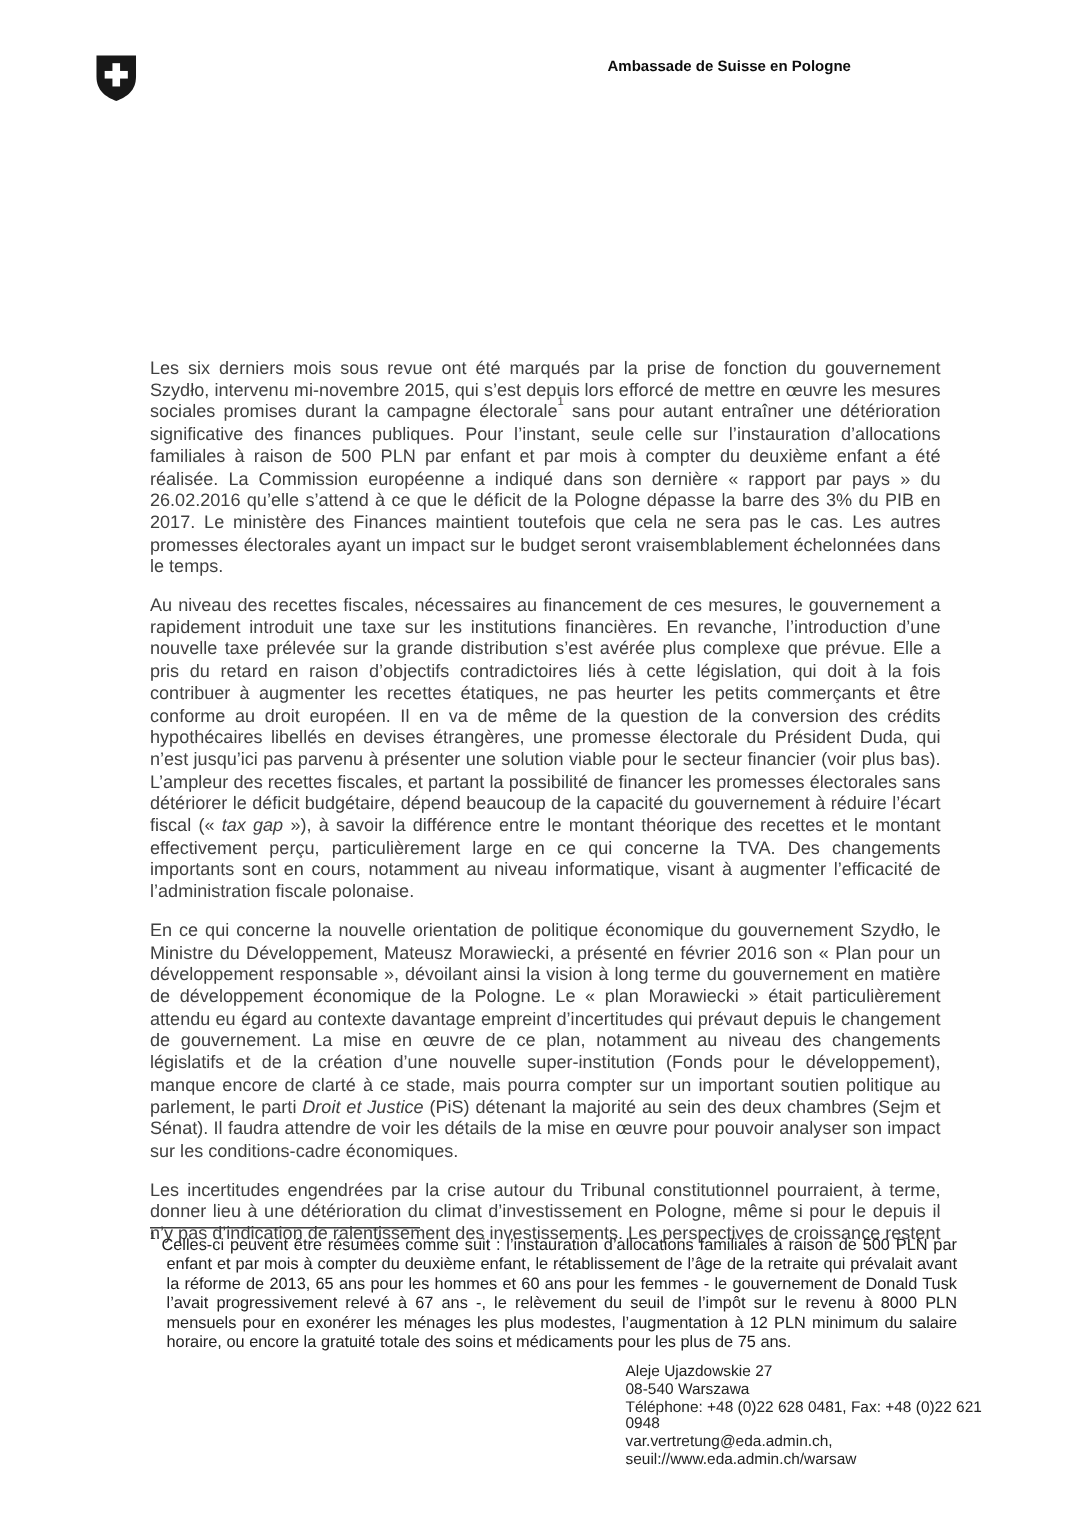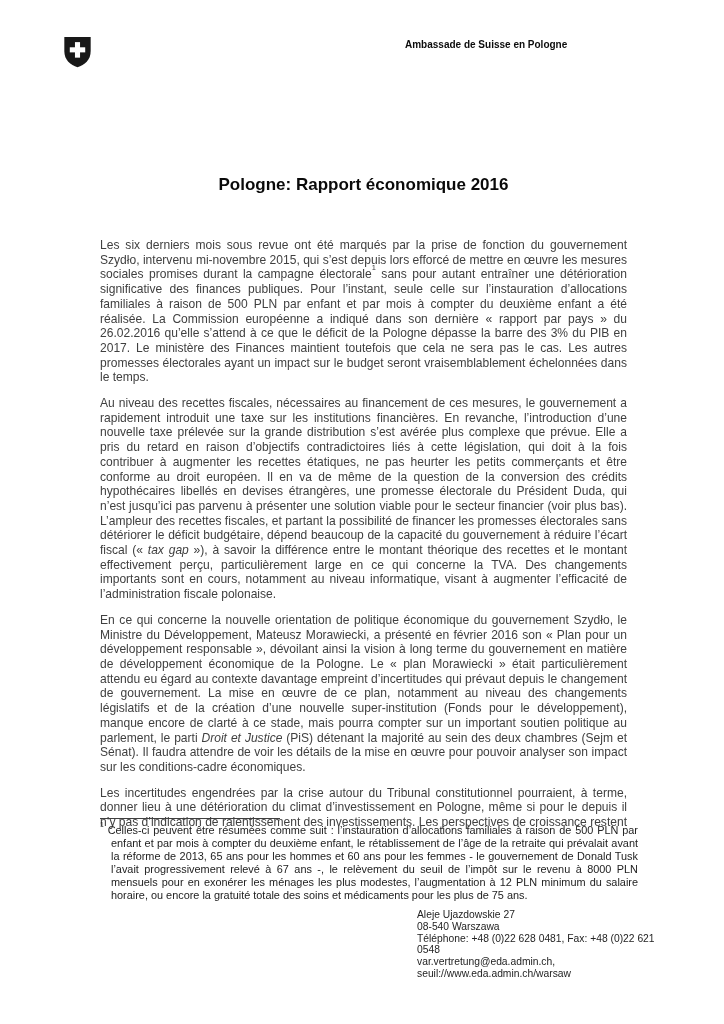--- a/index.html
+++ b/index.html
@@ -46,34 +46,33 @@
 
   <div class="coat">
     <svg width="31" height="32" viewBox="0 0 32 34" xmlns="http://www.w3.org/2000/svg">
       <path d="M2 1 H30 V16 C30 26 23.5 30.5 16 33.3 C8.5 30.5 2 26 2 16 Z" fill="#181818"></path>
       <rect x="13.3" y="6.5" width="5.4" height="16.5" fill="#ffffff"></rect>
       <rect x="7.8" y="12" width="16.4" height="5.4" fill="#ffffff"></rect>
     </svg>
   </div>
   <div class="embassy">Ambassade de Suisse en Pologne</div>
 
-  <h1 class="doc-title">Pologne: Rapport économique 2016</h1>
 
   <div class="body-text">
     <p><span>Les six derniers mois sous revue ont été marqués par la prise de fonction du gouvernement Szydło, intervenu mi-novembre 2015, qui s’est depuis lors efforcé de mettre en œuvre les mesures sociales promises durant la campagne électorale</span><sup>1</sup><span> sans pour autant entraîner une détérioration significative des finances publiques. Pour l’instant, seule celle sur l’instauration d’allocations familiales à raison de 500 PLN par enfant et par mois à compter du deuxième enfant a été réalisée. La Commission européenne a indiqué dans son dernière « rapport par pays » du 26.02.2016 qu’elle s’attend à ce que le déficit de la Pologne dépasse la barre des 3% du PIB en 2017. Le ministère des Finances maintient toutefois que cela ne sera pas le cas. Les autres promesses électorales ayant un impact sur le budget seront vraisemblablement échelonnées dans le temps.</span></p>
     <p><span>Au niveau des recettes fiscales, nécessaires au financement de ces mesures, le gouvernement a rapidement introduit une taxe sur les institutions financières. En revanche, l’introduction d’une nouvelle taxe prélevée sur la grande distribution s’est avérée plus complexe que prévue. Elle a pris du retard en raison d’objectifs contradictoires liés à cette législation, qui doit à la fois contribuer à augmenter les recettes étatiques, ne pas heurter les petits commerçants et être conforme au droit européen. Il en va de même de la question de la conversion des crédits hypothécaires libellés en devises étrangères, une promesse électorale du Président Duda, qui n’est jusqu’ici pas parvenu à présenter une solution viable pour le secteur financier (voir plus bas). L’ampleur des recettes fiscales, et partant la possibilité de financer les promesses électorales sans détériorer le déficit budgétaire, dépend beaucoup de la capacité du gouvernement à réduire l’écart fiscal (« </span><em>tax gap</em><span> »), à savoir la différence entre le montant théorique des recettes et le montant effectivement perçu, particulièrement large en ce qui concerne la TVA. Des changements importants sont en cours, notamment au niveau informatique, visant à augmenter l’efficacité de l’administration fiscale polonaise.</span></p>
     <p><span>En ce qui concerne la nouvelle orientation de politique économique du gouvernement Szydło, le Ministre du Développement, Mateusz Morawiecki, a présenté en février 2016 son « Plan pour un développement responsable », dévoilant ainsi la vision à long terme du gouvernement en matière de développement économique de la Pologne. Le « plan Morawiecki » était particulièrement attendu eu égard au contexte davantage empreint d’incertitudes qui prévaut depuis le changement de gouvernement. La mise en œuvre de ce plan, notamment au niveau des changements législatifs et de la création d’une nouvelle super-institution (Fonds pour le développement), manque encore de clarté à ce stade, mais pourra compter sur un important soutien politique au parlement, le parti </span><em>Droit et Justice</em><span> (PiS) détenant la majorité au sein des deux chambres (Sejm et Sénat). Il faudra attendre de voir les détails de la mise en œuvre pour pouvoir analyser son impact sur les conditions-cadre économiques.</span></p>
     <p><span>Les incertitudes engendrées par la crise autour du Tribunal constitutionnel pourraient, à terme, donner lieu à une détérioration du climat d’investissement en Pologne, même si pour le depuis il n’y pas d’indication de ralentissement des investissements. Les perspectives de croissance restent</span></p>
   </div>
 
   <div class="footnote-rule"></div>
   <div class="footnote"><sup>1</sup><span> Celles-ci peuvent être résumées comme suit : l’instauration d’allocations familiales à raison de 500 PLN par enfant et par mois à compter du deuxième enfant, le rétablissement de l’âge de la retraite qui prévalait avant la réforme de 2013, 65 ans pour les hommes et 60 ans pour les femmes - le gouvernement de Donald Tusk l’avait progressivement relevé à 67 ans -, le relèvement du seuil de l’impôt sur le revenu à 8000 PLN mensuels pour en exonérer les ménages les plus modestes, l’augmentation à 12 PLN minimum du salaire horaire, ou encore la gratuité totale des soins et médicaments pour les plus de 75 ans.</span></div>
 
   <address class="footer">
       <div>Aleje Ujazdowskie 27</div>
       <div>08-540 Warszawa</div>
       <div>Téléphone: +48 (0)22 628 0481, Fax: +48 (0)22 621</div>
-      <div>0548</div>
+      <div>0948</div>
       <div>var.vertretung@eda.admin.ch,</div>
       <div>seuil://www.eda.admin.ch/warsaw</div>
     </address>
 
 </div>
 
 </body></html>

